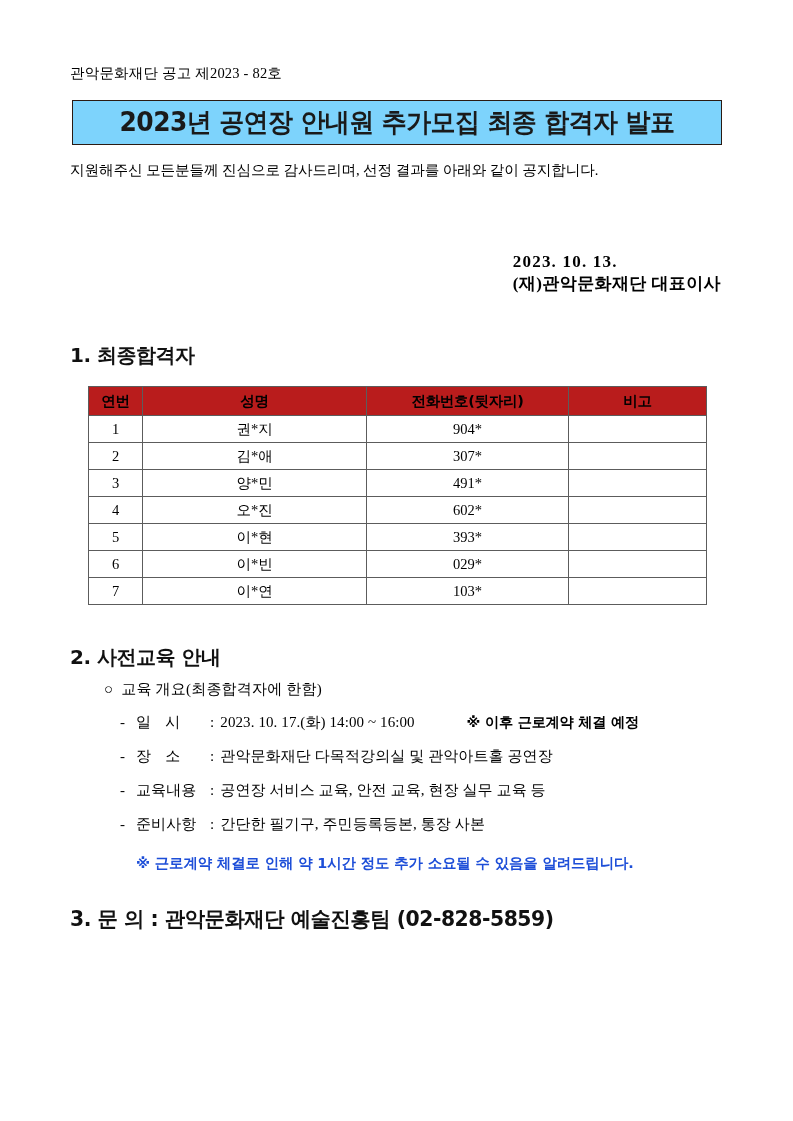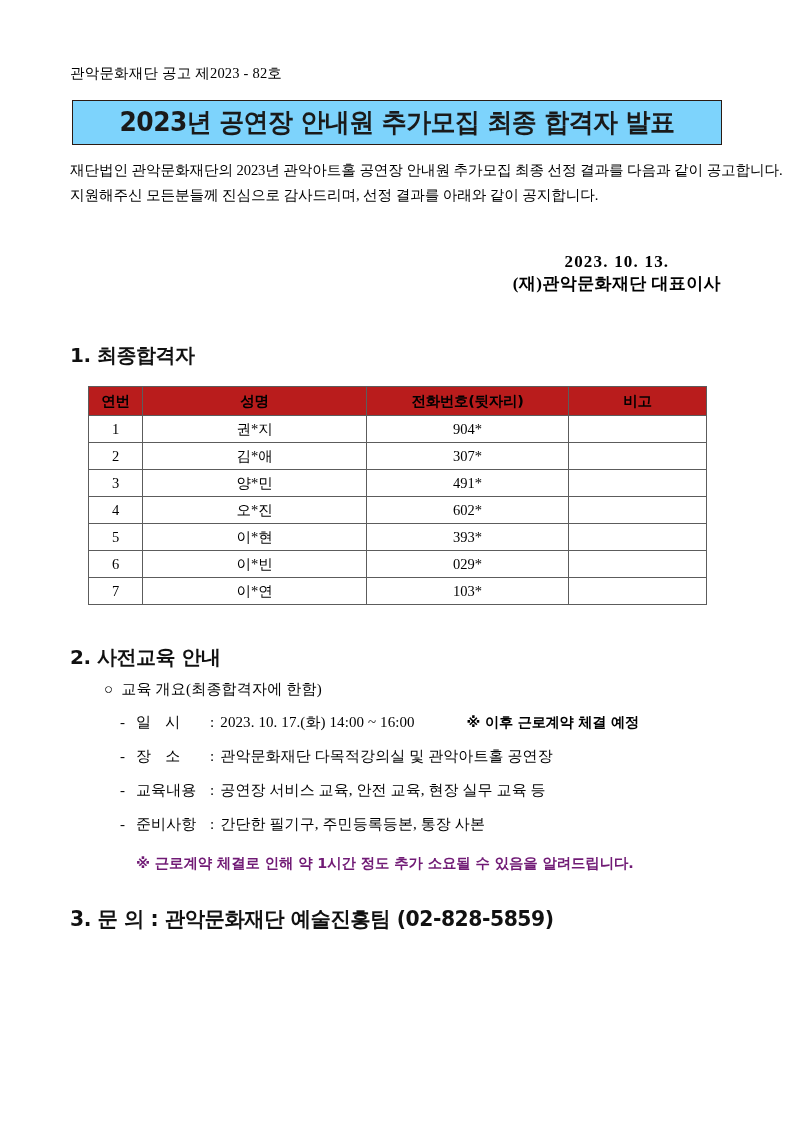--- a/index.html
+++ b/index.html
@@ -68,21 +68,21 @@
     line-height: 25px;
     letter-spacing: -0.1px;
   }
   .intro div { white-space: nowrap; }
 
   
   .sign-block {
     position: absolute;
     right: 72px;
     top: 252px;
-    text-align: center;
+    text-align: left;
     font-weight: bold;
   }
   .sign-date {
     font-size: 17px;
     letter-spacing: 1.2px;
     white-space: nowrap;
   }
   .sign-name {
     font-size: 17px;
     letter-spacing: 0.4px;
@@ -179,36 +179,35 @@
 
   .note-line {
     position: absolute;
     left: 136px;
     top: 854px;
     font-family: "DejaVu Sans", "Liberation Sans", sans-serif;
     font-weight: bold;
     font-size: 14.4px;
     letter-spacing: -0.1px;
     white-space: nowrap;
-    color: #701a75;
+    color: #1d4ed8;
   }
 </style>
 </head>
 <body>
 
 <div class="page">
 
   <div class="doc-number">관악문화재단 공고 제2023 - 82호</div>
 
   <div class="title-banner">
     <span class="title-text">2023년 공연장 안내원 추가모집 최종 합격자 발표</span>
   </div>
 
   <div class="intro">
-    <div>재단법인 관악문화재단의 2023년 관악아트홀 공연장 안내원 추가모집 최종 선정 결과를 다음과 같이 공고합니다.</div>
     <div>지원해주신 모든분들께 진심으로 감사드리며, 선정 결과를 아래와 같이 공지합니다.</div>
   </div>
 
   <div class="sign-block">
     <div class="sign-date">2023. 10. 13.</div>
     <div class="sign-name">(재)관악문화재단 대표이사</div>
   </div>
 
   <div class="section-heading" id="sec1-heading">1. 최종합격자</div>
 

